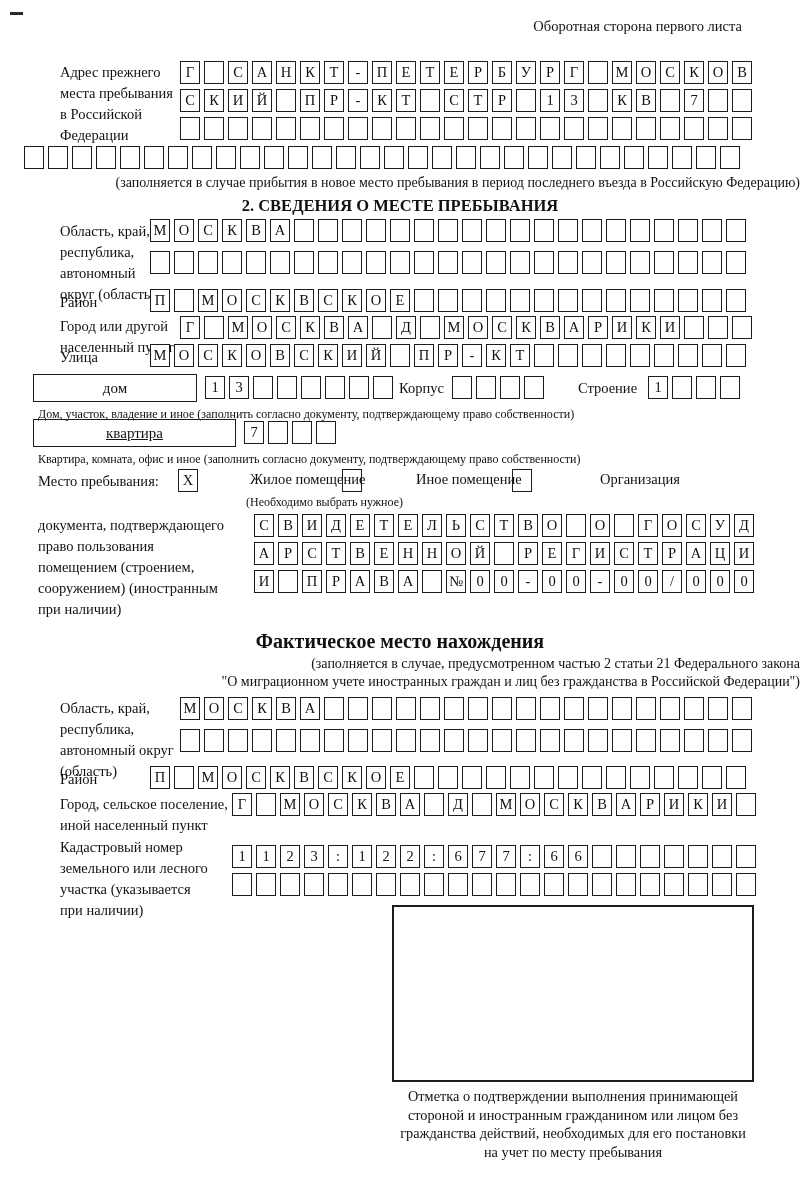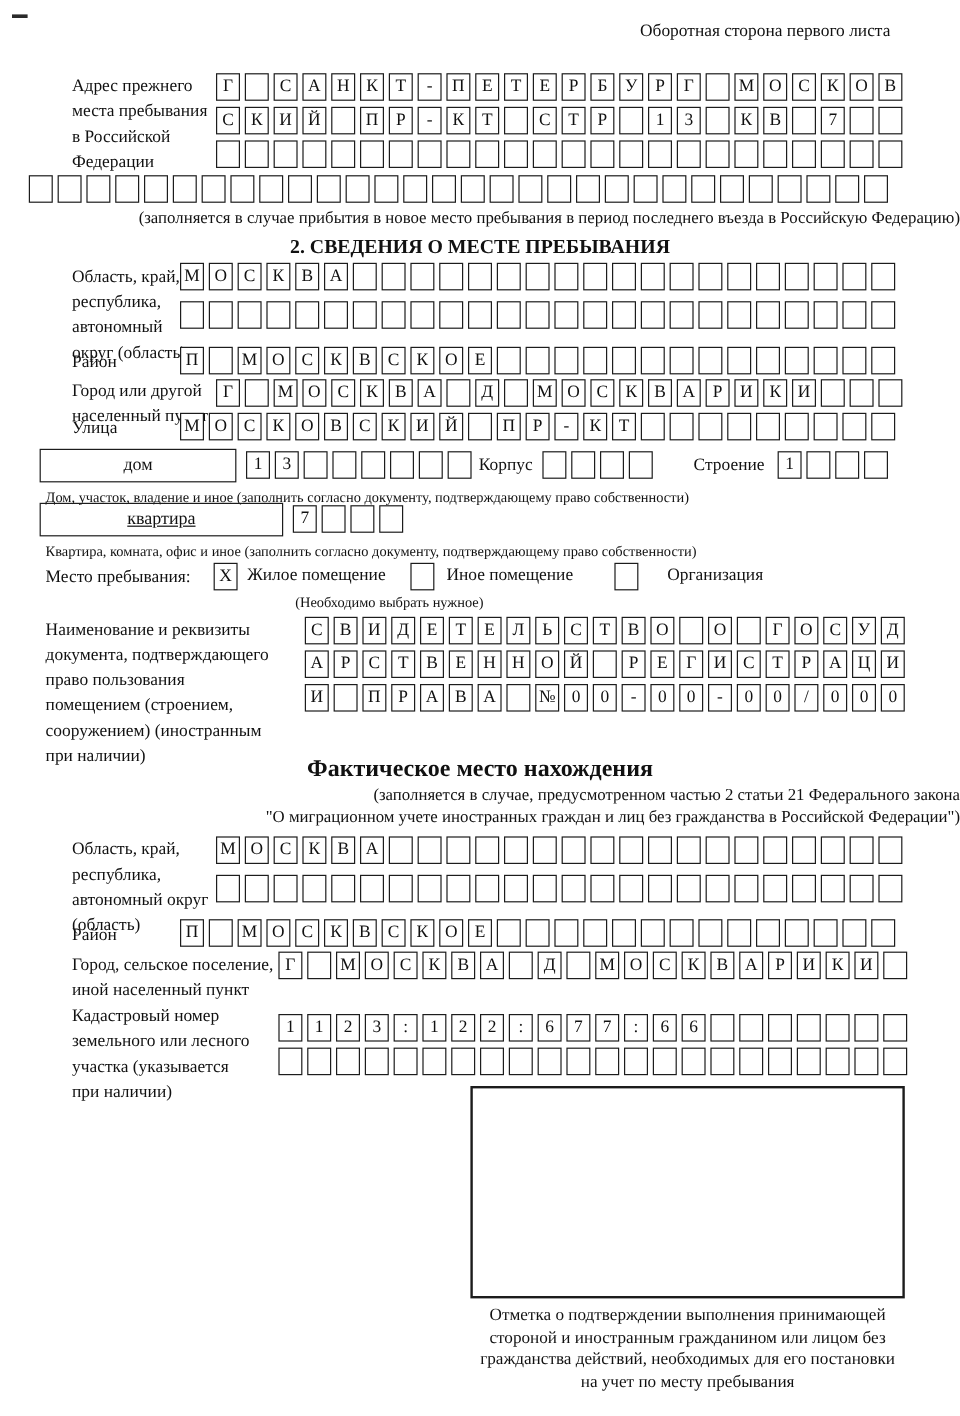--- a/index.html
+++ b/index.html
@@ -13,21 +13,21 @@
         display:flex;align-items:center;justify-content:center;
         font-size:14.5px;font-weight:500;background:#fff;}
   .widebox{box-sizing:border-box;border:1.6px solid #1c1c1c;height:28px;
         display:flex;align-items:center;justify-content:center;font-size:15px;}
   .caption{font-size:12px;white-space:nowrap;}
   .caption-c{font-size:14px;text-align:right;white-space:nowrap;}
   .sect-title{font-size:16.5px;font-weight:bold;text-align:center;white-space:nowrap;}
   .sub-title{font-size:20px;font-weight:bold;text-align:center;white-space:nowrap;}
   .chk{width:20px;height:23px;box-sizing:border-box;border:1.6px solid #1c1c1c;
         display:flex;align-items:center;justify-content:center;font-size:14.5px;}
-  .opt-lbl{font-size:14.5px;white-space:nowrap;}
+  .opt-lbl{font-size:14.5px;white-space:nowrap;margin-left:44px;}
   .stamp{box-sizing:border-box;border:2px solid #1c1c1c;background:#fff;}
   .corner{background:#2a2a2a;}
 </style>
 </head>
 <body>
 
 <div class="page">
 
   <div class="abs corner" style="left:10px;top:12px;width:13px;height:3px;"></div>
 
@@ -342,21 +342,20 @@
   <div class="abs lbl" style="left:38px;top:471px;">Место пребывания:</div>
   <div class="abs chk" style="left:178px;top:469px;">X</div>
   <div class="abs opt-lbl" style="left:206px;top:471px;">Жилое помещение</div>
   <div class="abs chk" style="left:342px;top:469px;"></div>
   <div class="abs opt-lbl" style="left:372px;top:471px;">Иное помещение</div>
   <div class="abs chk" style="left:512px;top:469px;"></div>
   <div class="abs opt-lbl" style="left:556px;top:471px;">Организация</div>
   <div class="abs caption" style="left:246px;top:495px;">(Необходимо выбрать нужное)</div>
 
   <div class="abs lbl" style="left:38px;top:515px;">
-      <div>Наименование и реквизиты</div>
       <div>документа, подтверждающего</div>
       <div>право пользования</div>
       <div>помещением (строением,</div>
       <div>сооружением) (иностранным</div>
       <div>при наличии)</div>
     </div>
   <div class="abs cells" style="left:254px;top:514px;">
       <div class="cell">С</div>
       <div class="cell">В</div>
       <div class="cell">И</div>

